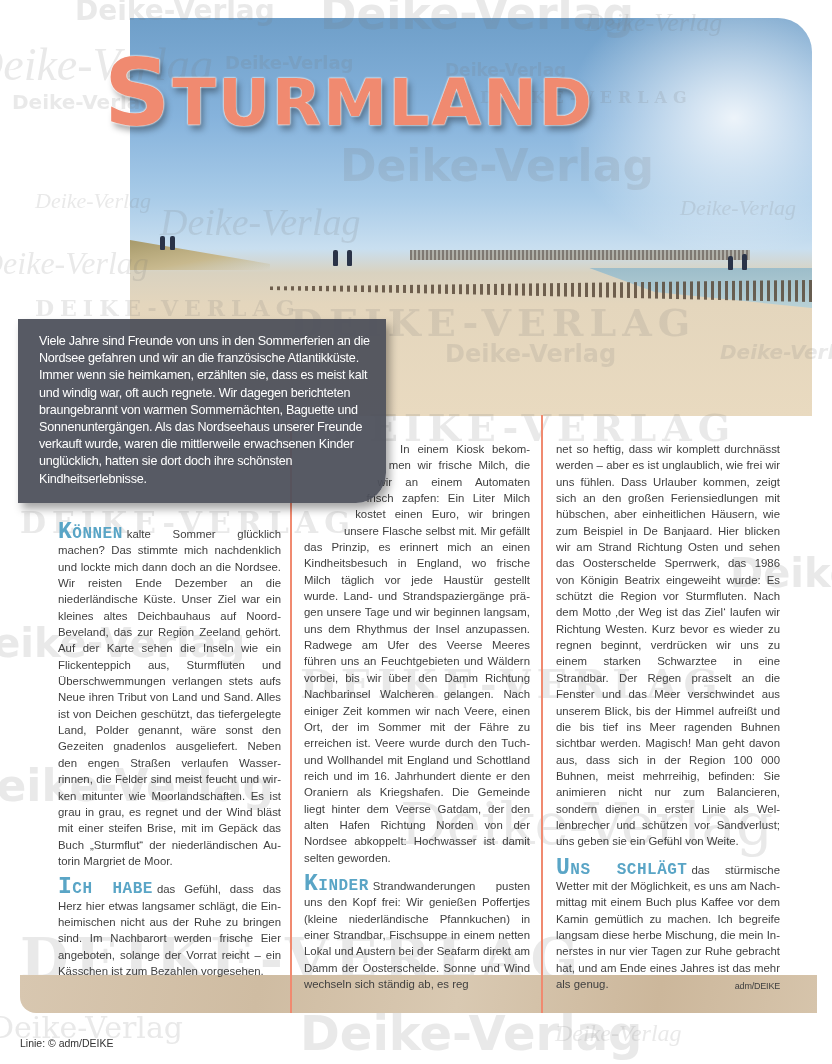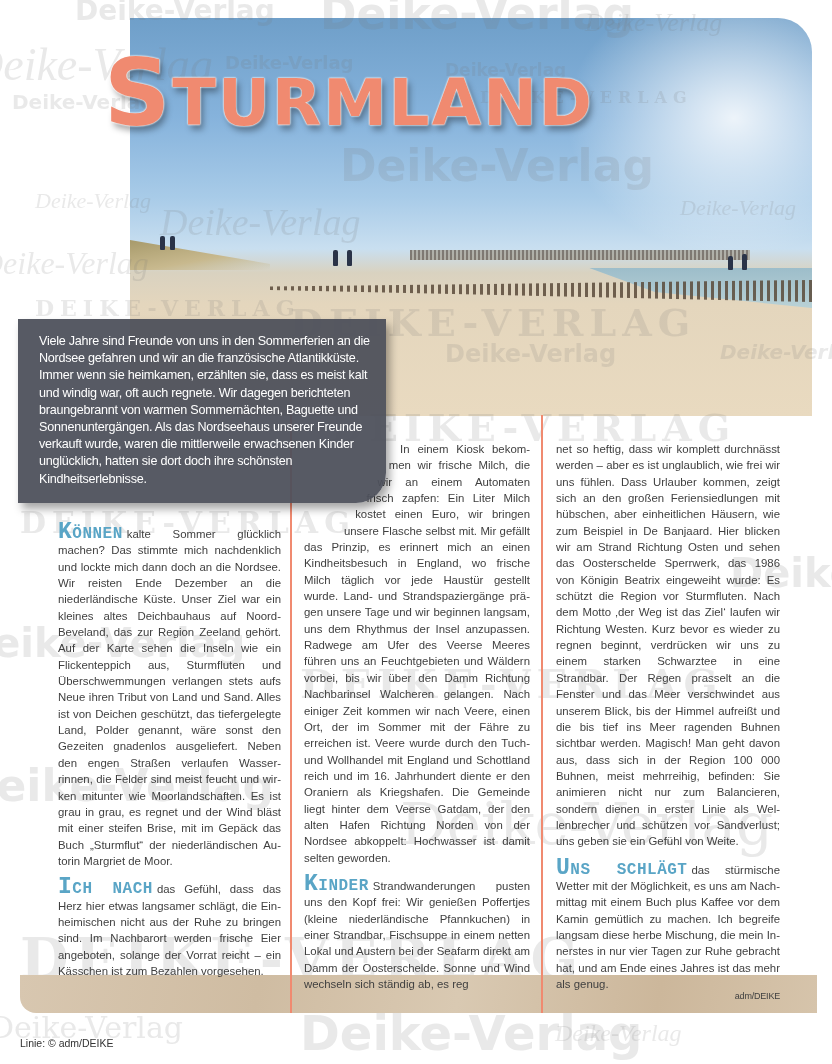--- a/index.html
+++ b/index.html
@@ -54,21 +54,21 @@
 
   
   .col { position: absolute; z-index: 3; font-family: "Liberation Sans", sans-serif;
          font-size: 11.4px; line-height: 16.35px; color: #404040; text-align: justify; hyphens: manual; }
   .col p { margin-bottom: 8px; }
   .col1 { left: 58px; top: 522px; width: 223px; }
   .col2 { left: 304px; top: 441px; width: 226px; }
   .col3 { left: 556px; top: 441px; width: 224px; }
   .lead { font-family: Liberation Mono, monospace; font-weight: bold; color: #5aa5c6;
           font-size: 23px; line-height: 20px; letter-spacing: 0.5px; font-variant: small-caps; margin-right: 4px; }
-  .credit-inline { float: right; font-size: 9px; letter-spacing: -0.2px; margin-top: 12px; }
+  .credit-inline { float: right; font-size: 9px; letter-spacing: -0.2px; margin-top: 2px; }
   .indent-block { float: left; width: 96px; height: 98px; shape-outside: polygon(0 0, 100% 0, 30% 100%, 0 100%); }
 
   .divider { position: absolute; width: 2px; background: #f08a70; z-index: 3; }
 
   
   .sand {
     position: absolute; left: 20px; top: 975px; width: 797px; height: 38px; z-index: 2;
     background: linear-gradient(100deg, #d8c7b0 0%, #cfbca2 30%, #d9c9b2 55%, #ccb79b 80%, #d6c4ab 100%);
     border-bottom-left-radius: 16px;
   }
@@ -130,21 +130,21 @@
 </div>
 
 <div class="divider" style="left:290px;top:415px;height:598px;"></div>
 <div class="divider" style="left:541px;top:415px;height:598px;"></div>
 
 <div class="col col1">
   <p>
     <span class="lead">Können</span><span>kalte Sommer glücklich machen? Das stimmte mich nachdenklich und lockte mich dann doch an die Nordsee. Wir reisten Ende Dezember an die niederlän­dische Küste. Unser Ziel war ein kleines altes Deichbauhaus auf Noord-Beveland, das zur Region Zeeland gehört. Auf der Karte sehen die Inseln wie ein Flickenteppich aus, Sturm­fluten und Überschwemmungen verlangen stets aufs Neue ihren Tribut von Land und Sand. Alles ist von Deichen geschützt, das tiefergelegte Land, Polder genannt, wäre sonst den Gezeiten gnadenlos ausgeliefert. Neben den engen Straßen verlaufen Wasser­rinnen, die Felder sind meist feucht und wir­ken mitunter wie Moorlandschaften. Es ist grau in grau, es regnet und der Wind bläst mit einer steifen Brise, mit im Gepäck das Buch „Sturmflut“ der niederländischen Au­torin Margriet de Moor.</span>
   </p>
   <p>
-    <span class="lead">Ich nach</span><span>das Gefühl, dass das Herz hier etwas langsamer schlägt, die Ein­heimischen nicht aus der Ruhe zu bringen sind. Im Nachbarort werden frische Eier angeboten, solange der Vorrat reicht – ein Kässchen ist zum Bezahlen vorgesehen.</span>
+    <span class="lead">Ich habe</span><span>das Gefühl, dass das Herz hier etwas langsamer schlägt, die Ein­heimischen nicht aus der Ruhe zu bringen sind. Im Nachbarort werden frische Eier angeboten, solange der Vorrat reicht – ein Kässchen ist zum Bezahlen vorgesehen.</span>
   </p>
 </div>
 
 <div class="col col2">
   <div class="indent-block"></div>
   <p>
     <span>In einem Kiosk bekom­men wir frische Milch, die wir an einem Automaten frisch zapfen: Ein Liter Milch kostet einen Euro, wir bringen unsere Flasche selbst mit. Mir gefällt das Prinzip, es erinnert mich an einen Kindheitsbesuch in England, wo fri­sche Milch täglich vor jede Haustür gestellt wurde. Land- und Strandspaziergänge prä­gen unsere Tage und wir beginnen langsam, uns dem Rhythmus der Insel anzupassen. Radwege am Ufer des Veerse Meeres führen uns an Feuchtgebieten und Wäldern vorbei, bis wir über den Damm Richtung Nachbar­insel Walcheren gelangen. Nach einiger Zeit kommen wir nach Veere, einen Ort, der im Sommer mit der Fähre zu erreichen ist. Vee­re wurde durch den Tuch- und Wollhandel mit England und Schottland reich und im 16. Jahrhundert diente er den Oraniern als Kriegshafen. Die Gemeinde liegt hinter dem Veerse Gatdam, der den alten Hafen Rich­tung Norden von der Nordsee abkoppelt: Hochwasser ist damit selten geworden.</span>
   </p>
   <p style="clear:both;">
     <span class="lead">Kinder</span><span>Strandwanderungen pusten uns den Kopf frei: Wir genießen Poffertjes (kleine niederländische Pfannkuchen) in einer Strandbar, Fischsuppe in einem net­ten Lokal und Austern bei der Seafarm di­rekt am Damm der Oosterschelde. Sonne und Wind wechseln sich ständig ab, es reg­</span>

